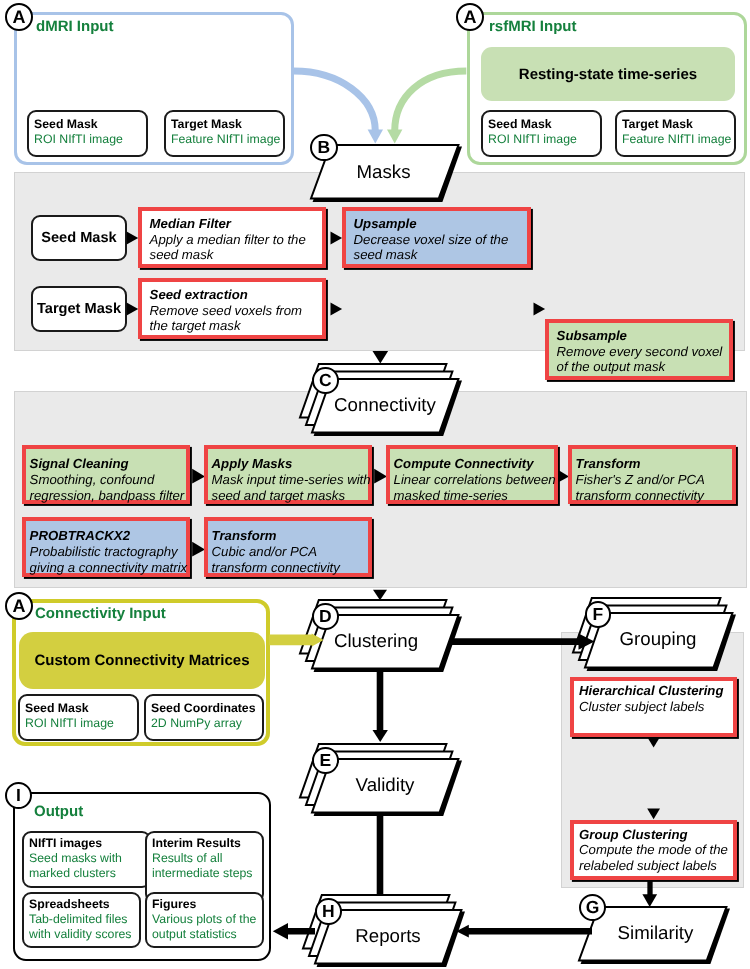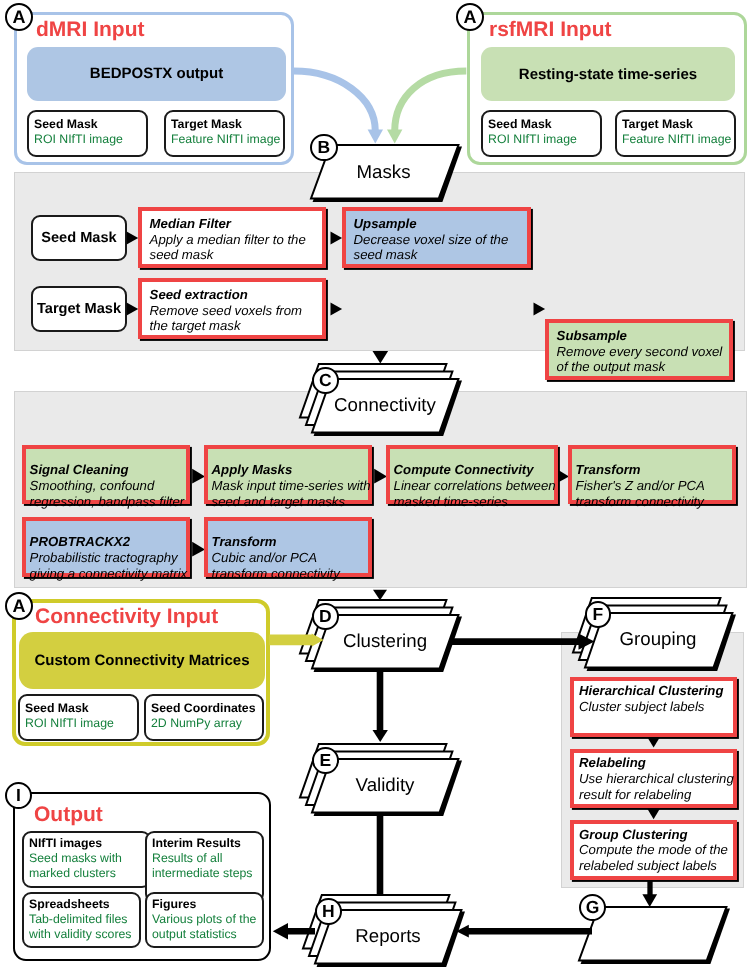--- a/index.html
+++ b/index.html
@@ -4,21 +4,21 @@
 <title>Pipeline Diagram</title>
 <style>
   html,body{margin:0;padding:0;background:#fff;}
   body{width:750px;height:969px;font-family:"Liberation Sans",sans-serif;overflow:hidden;-webkit-font-smoothing:antialiased;}
   *{-webkit-font-smoothing:antialiased;}
   #stage{position:relative;width:750px;height:969px;background:#fff;-webkit-font-smoothing:antialiased;text-rendering:geometricPrecision;}
   .abs{position:absolute;box-sizing:border-box;}
 
   
   .grouppanel{border-radius:13px;border:3.3px solid #000;background:#fff;}
-  .group-title{font-weight:bold;font-size:21px;color:#ef4444;}
+  .group-title{font-weight:bold;font-size:15px;color:#15803d;}
 
   
   .marker{border-radius:50%;border:2.5px solid #000;background:#fff;
           display:flex;align-items:center;justify-content:center;
           font-weight:bold;color:#000;z-index:40;}
 
   
   .banner{border-radius:11px;display:flex;align-items:center;justify-content:center;
           font-weight:bold;font-size:15px;color:#000;}
 
@@ -28,21 +28,21 @@
   .infobox .t{font-weight:bold;font-size:12.3px;line-height:15px;color:#000;white-space:nowrap;}
   .infobox .d{font-size:12.3px;line-height:15px;color:#15803d;white-space:nowrap;}
 
   
   .pill{border:2px solid #1a1a1a;border-radius:9px;background:#fff;
         display:flex;align-items:center;justify-content:center;
         font-weight:bold;font-size:14.6px;color:#000;}
 
   
   .pbox{border:4px solid #ef4444;background:#fff;box-shadow:1.9px 1.9px 0 #000;padding:4.8px 2px 3px 7.6px;font-style:italic;}
-  .pbox.tight{padding-left:3.6px;padding-top:13px;}
+  .pbox.tight{padding-left:3.6px;padding-top:7px;}
   .pbox.mid{padding-left:5.5px;padding-top:2.6px;}
   .pbox .t{font-weight:bold;font-size:13.2px;line-height:15.8px;color:#000;white-space:nowrap;}
   .pbox .d{font-size:13.2px;line-height:15.8px;color:#000;white-space:nowrap;}
 
   
   .band{background:#eaeaea;border:1.4px solid #d2d2d2;}
 
   
   .nodelabel{font-size:18.7px;color:#000;text-align:center;white-space:nowrap;}
 
@@ -51,21 +51,20 @@
 </head>
 <body>
 
 <div id="stage">
 
   <div class="abs grouppanel" style="left:13.6px;top:12px;width:280px;height:152.5px;border-color:#a8c3e8;"></div>
   <div class="abs marker" style="left:5px;top:3px;width:28px;height:28px;font-size:18px;border-width:2.4px;">
       <span>A</span>
     </div>
   <div class="abs group-title" style="left:36px;top:18px;">dMRI Input</div>
-  <div class="abs banner" style="left:27px;top:46.5px;width:259px;height:54px;background:#aec6e4;">BEDPOSTX output</div>
   <div class="abs infobox pad2" style="left:27px;top:110px;width:121px;height:47px;">
     <div class="t">Seed Mask</div>
     <div class="d">ROI NIfTI image</div>
   </div>
   <div class="abs infobox pad2" style="left:164px;top:110px;width:121px;height:47px;">
     <div class="t">Target Mask</div>
     <div class="d">Feature NIfTI image</div>
   </div>
 
   <div class="abs grouppanel" style="left:466.5px;top:12px;width:280px;height:152.5px;border-color:#add79a;"></div>
@@ -208,46 +207,41 @@
 
   <svg class="abs" style="left:268.9px;top:628px;width:60px;height:24px;z-index:30;" viewBox="0 0 60 24">
     <path d="M0,6.5 L42.7,6.5 L42.7,5.6 L54.6,11.9 L42.7,18.6 L42.7,17.2 L0,17.2 Z" fill="#d3cf40"></path>
   </svg>
 
   <div class="abs band" style="left:561px;top:632px;width:183px;height:256px;"></div>
   <div class="abs pbox mid" style="left:569.6px;top:676.9px;width:167px;height:59.7px;">
     <div class="t">Hierarchical Clustering</div>
     <div class="d">Cluster subject labels</div>
   </div>
-  <div class="abs pbox mid" style="left:569.6px;top:748.5px;width:167px;height:59.7px;">
-    <div class="t">Relabeling</div>
-    <div class="d">Use hierarchical clustering</div>
-    <div class="d">result for relabeling</div>
-  </div>
   <div class="abs pbox mid" style="left:569.6px;top:820px;width:167px;height:59.7px;">
     <div class="t">Group Clustering</div>
     <div class="d">Compute the mode of the</div>
     <div class="d">relabeled subject labels</div>
   </div>
   <svg class="abs" style="left:0;top:0;width:750px;height:969px;" viewBox="0 0 750 969">
     <path d="M647.2,737 L660,737 L653.6,747.6 Z" fill="#000"></path>
     <path d="M647.2,808.5 L660,808.5 L653.6,819.2 Z" fill="#000"></path>
     <path d="M650,880 L650,896" stroke="#000" stroke-width="5.3" fill="none"></path>
     <path d="M642.4,894.3 L657.1,894.3 L649.7,907.1 Z" fill="#000"></path>
   </svg>
 
   <div class="abs stacknode" style="left:299px;top:599px;width:163px;height:73px;">
       <svg width="163" height="73" viewBox="0 0 163 73" style="position: absolute; left: 0px; top: 0px;">
         <path d="M19.8,1 L147.4,1 L128.6,54.4 L1,54.4 Z" fill="#fff" stroke="#000" stroke-width="2"></path>
         <path d="M25.8,8.5 L153.4,8.5 L134.6,61.9 L7,61.9 Z" fill="#fff" stroke="#000" stroke-width="2"></path>
         <path d="M33.4,17.6 L163,17.6 L144.2,73 L14.6,73 Z" fill="#000"></path>
         <path d="M31.8,16 L159.4,16 L140.6,69.4 L13,69.4 Z" fill="#fff" stroke="#000" stroke-width="2"></path>
       </svg>
     </div>
-  <div class="abs nodelabel" style="left:316px;top:630px;width:138px;">Clustering</div>
+  <div class="abs nodelabel" style="left:307px;top:630px;width:138px;">Clustering</div>
   <div class="abs marker" style="left:312px;top:603px;width:26.5px;height:26.5px;font-size:17.5px;border-width:2.4px;">
       <span>D</span>
     </div>
 
   <div class="abs stacknode" style="left:299px;top:743px;width:163px;height:73px;">
       <svg width="163" height="73" viewBox="0 0 163 73" style="position: absolute; left: 0px; top: 0px;">
         <path d="M19.8,1 L147.4,1 L128.6,54.4 L1,54.4 Z" fill="#fff" stroke="#000" stroke-width="2"></path>
         <path d="M25.8,8.5 L153.4,8.5 L134.6,61.9 L7,61.9 Z" fill="#fff" stroke="#000" stroke-width="2"></path>
         <path d="M33.4,17.6 L163,17.6 L144.2,73 L14.6,73 Z" fill="#000"></path>
         <path d="M31.8,16 L159.4,16 L140.6,69.4 L13,69.4 Z" fill="#fff" stroke="#000" stroke-width="2"></path>
@@ -270,20 +264,21 @@
   <div class="abs marker" style="left:584.5px;top:601px;width:26.5px;height:26.5px;font-size:17.5px;border-width:2.4px;">
       <span>F</span>
     </div>
 
   <div class="abs singlenode" style="left:578px;top:906px;width:152px;height:58px;">
       <svg width="152" height="58" viewBox="0 0 152 58" style="position: absolute; left: 0px; top: 0px;">
         <path d="M22.200000000000003,2.6 L152,2.6 L132.4,58 L2.6,58 Z" fill="#000"></path>
         <path d="M20.6,1 L148.4,1 L128.8,54.4 L1,54.4 Z" fill="#fff" stroke="#000" stroke-width="2"></path>
       </svg>
     </div>
+  <div class="abs nodelabel" style="left:588px;top:922px;width:135px;">Similarity</div>
   <div class="abs marker" style="left:579px;top:894px;width:27px;height:27px;font-size:17.5px;border-width:2.4px;">
       <span>G</span>
     </div>
 
   <div class="abs stacknode" style="left:302px;top:894px;width:163px;height:73px;">
       <svg width="163" height="73" viewBox="0 0 163 73" style="position: absolute; left: 0px; top: 0px;">
         <path d="M19.8,1 L147.4,1 L128.6,54.4 L1,54.4 Z" fill="#fff" stroke="#000" stroke-width="2"></path>
         <path d="M25.8,8.5 L153.4,8.5 L134.6,61.9 L7,61.9 Z" fill="#fff" stroke="#000" stroke-width="2"></path>
         <path d="M33.4,17.6 L163,17.6 L144.2,73 L14.6,73 Z" fill="#000"></path>
         <path d="M31.8,16 L159.4,16 L140.6,69.4 L13,69.4 Z" fill="#fff" stroke="#000" stroke-width="2"></path>

